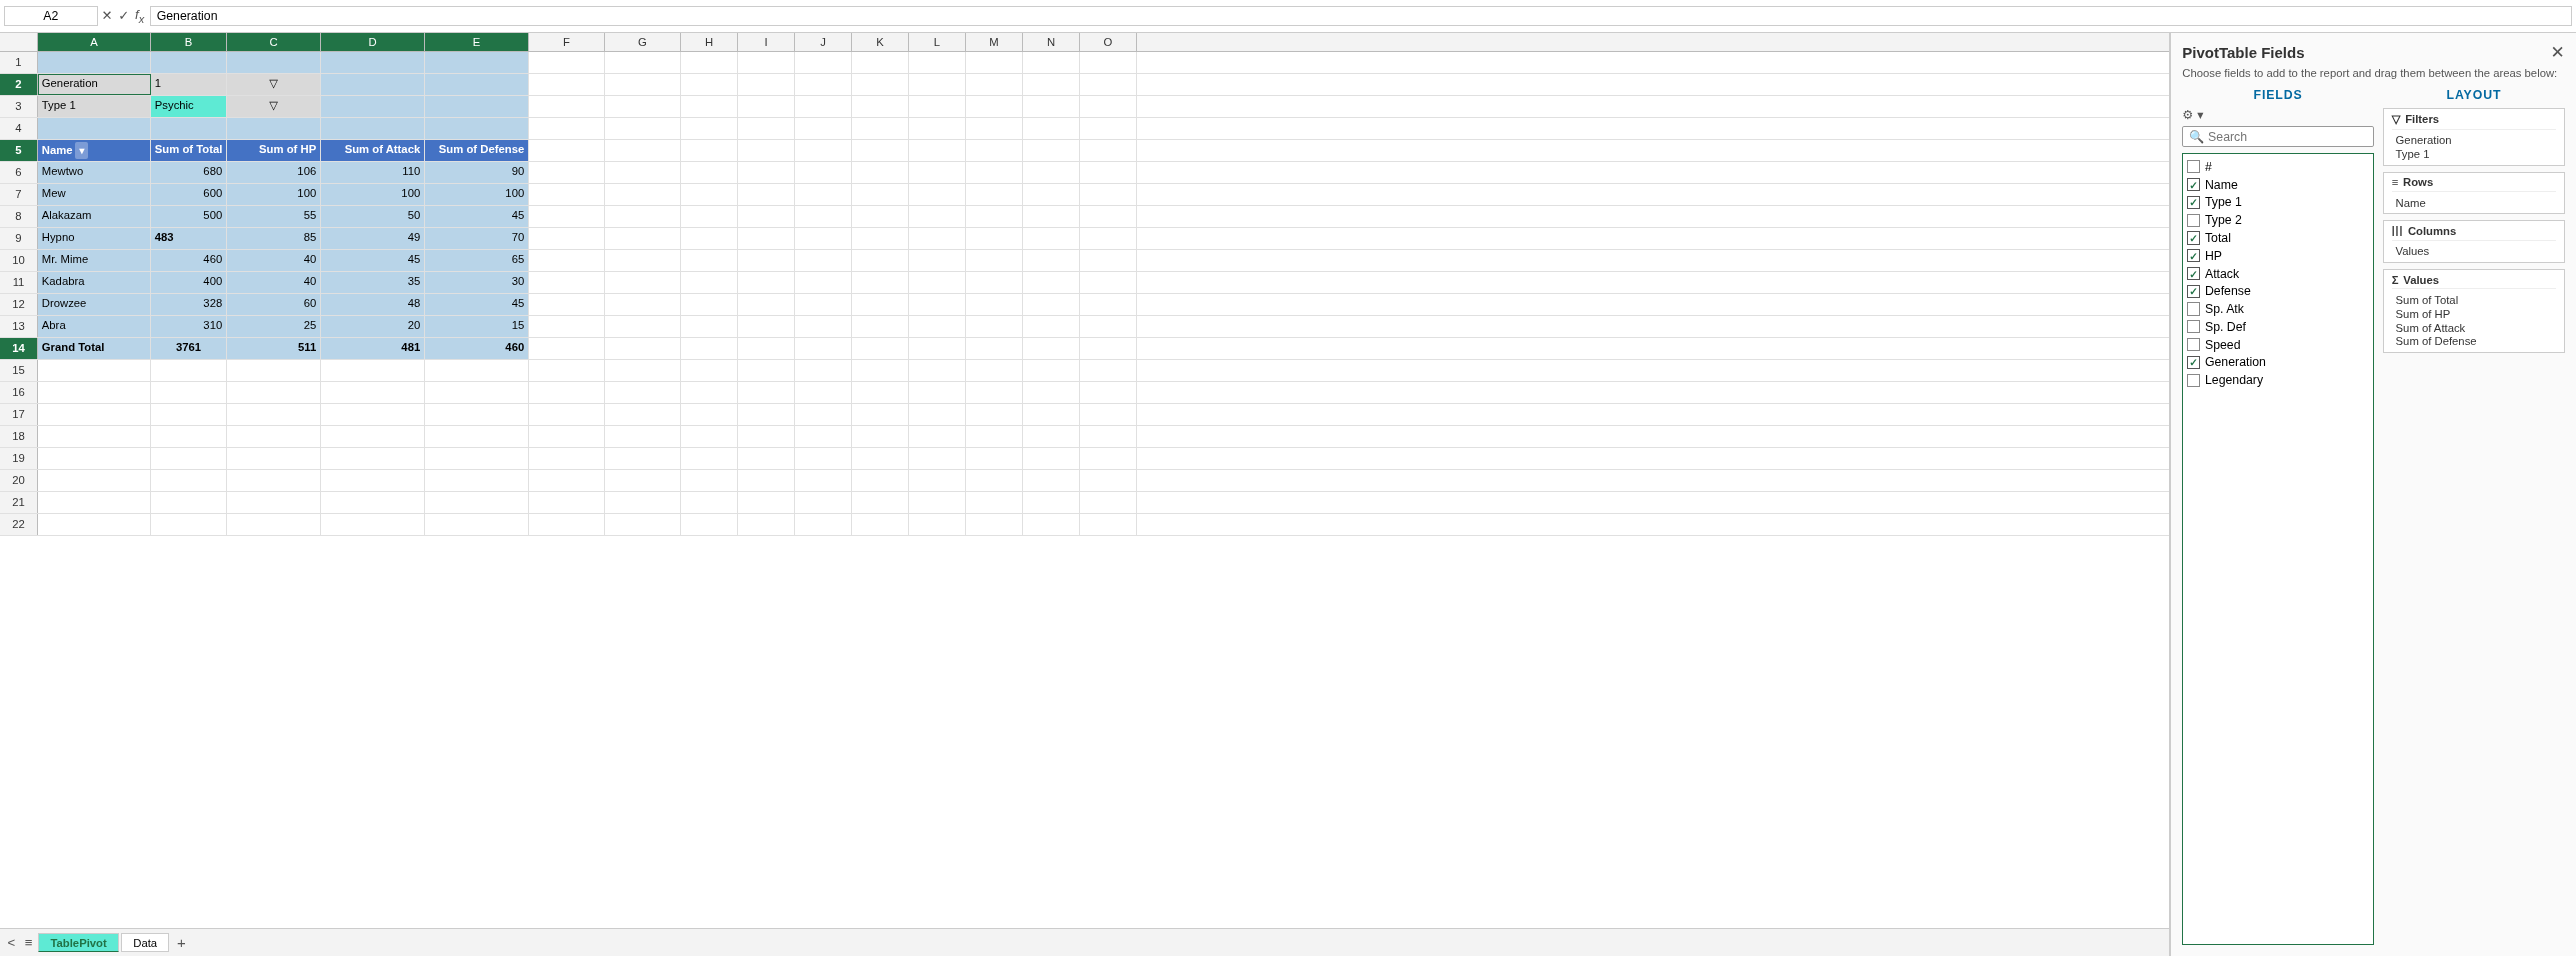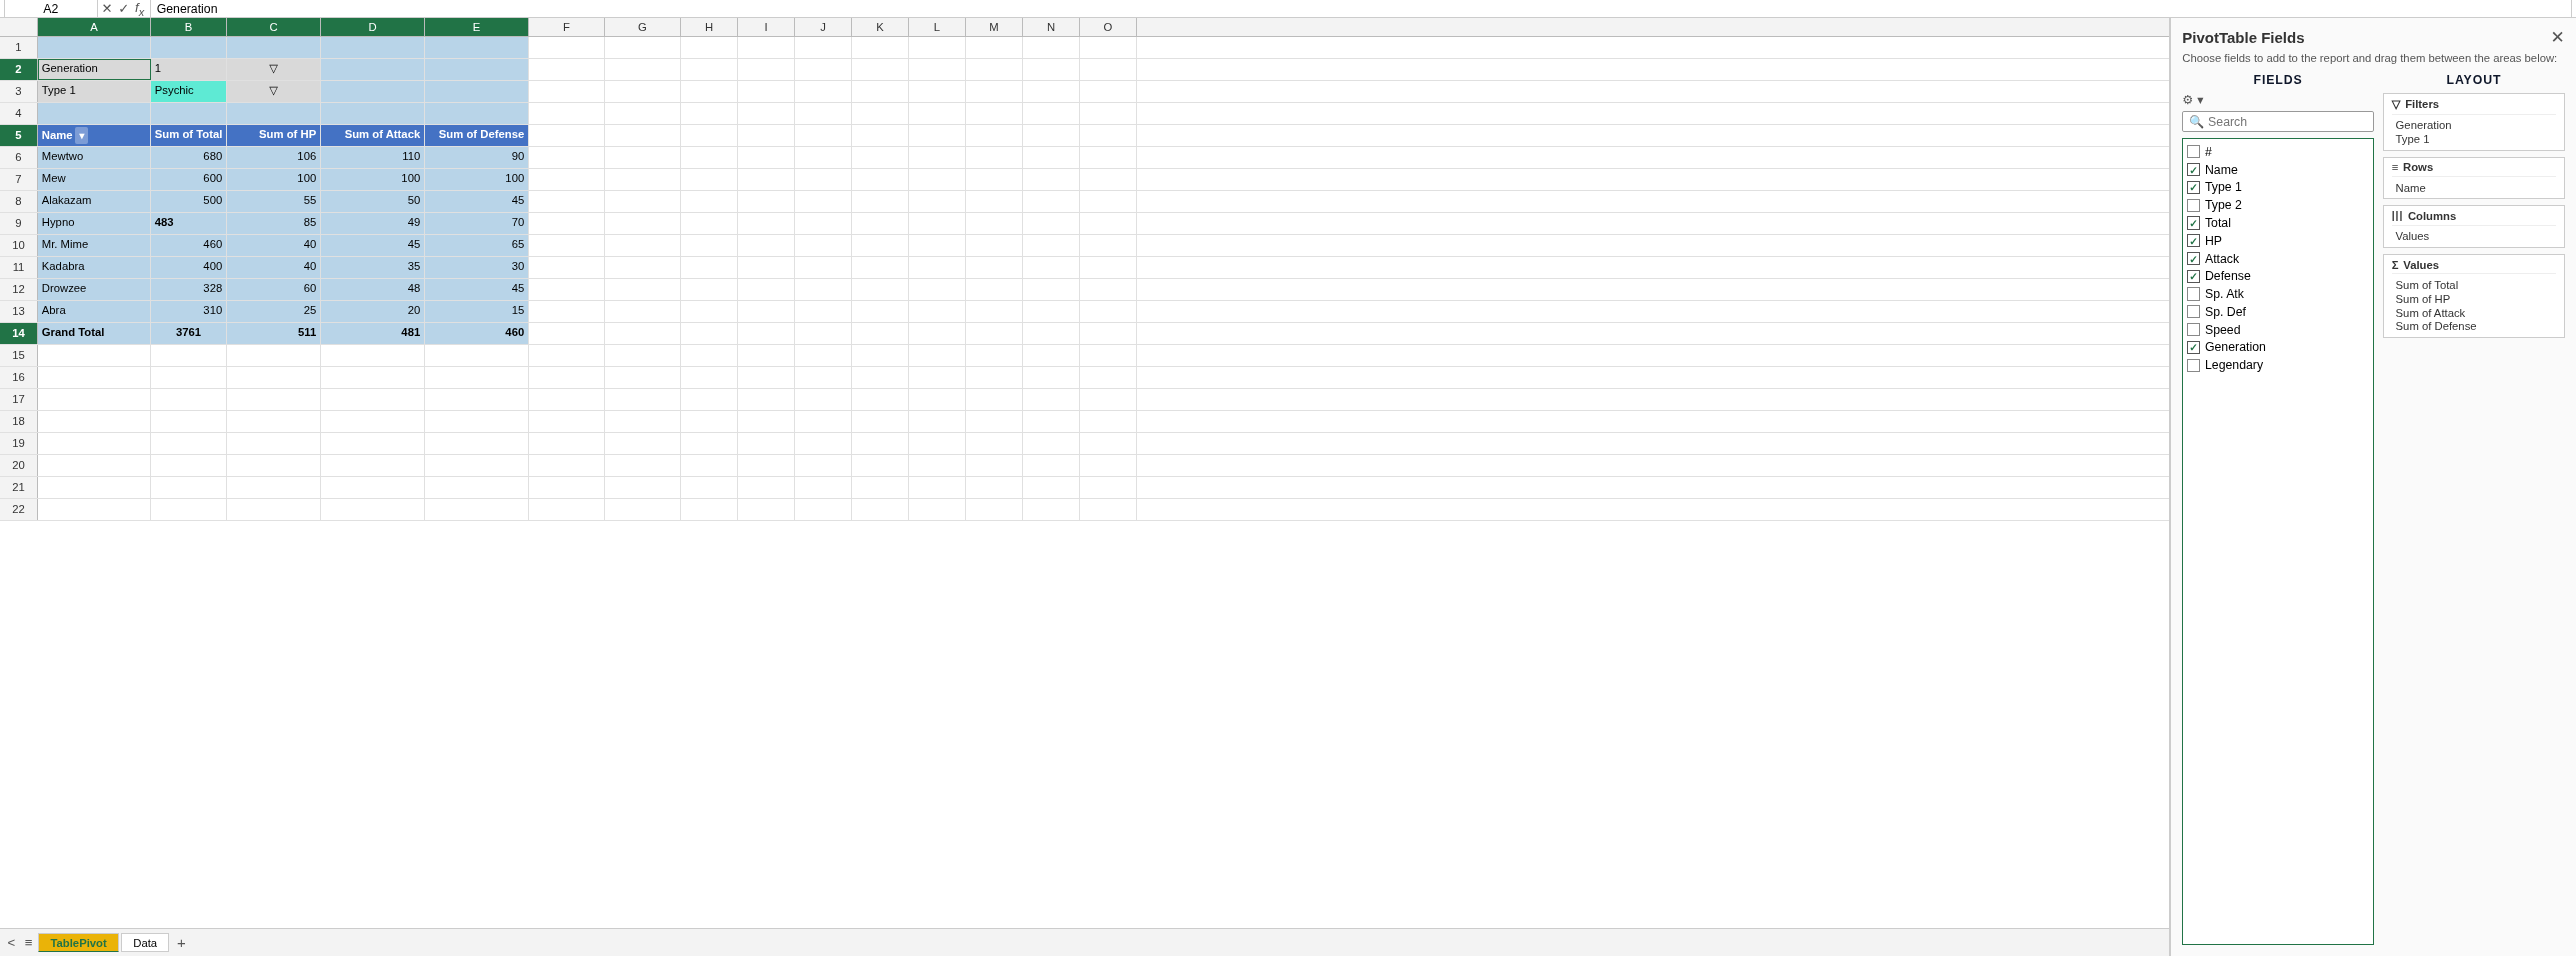--- a/index.html
+++ b/index.html
@@ -1,20 +1,20 @@
 <!DOCTYPE html>
 <html style="font-size:15px"><head>
   <meta charset="utf-8">
   <style>
     * { box-sizing: border-box; margin: 0; padding: 0; }
     body { font-family: 'Segoe UI', Arial, sans-serif; font-size: 12.3px; background: #fff; display: flex; flex-direction: column; height: 100vh; overflow: hidden; }
 
     
     .formula-bar {
-      display: flex; align-items: center; border-bottom: 0.9px solid #ccc; padding: 1.9px 3.8px; background: #fff; height: 18px;
+      display: flex; align-items: center; border-bottom: 0.9px solid #ccc; padding: 1.9px 3.8px; background: #fff; height: 33px;
     }
     .cell-ref {
       width: 94px; border: 0.9px solid #ccc; padding: 1.9px 5.7px; font-size: 12.3px; margin-right: 3.8px; text-align: center;
     }
     .formula-icons { display: flex; gap: 5.7px; align-items: center; margin-right: 5.7px; color: #555; font-size: 13.2px; }
     .formula-input { flex: 1; border: 0.9px solid #ccc; padding: 1.9px 5.7px; font-size: 12.3px; }
 
     
     .main-area { display: flex; flex: 1; overflow: hidden; }
 
@@ -53,21 +53,21 @@
     }
     .pivot-title-row { display: flex; justify-content: space-between; align-items: center; margin-bottom: 5.7px; }
     .pivot-title { font-size: 15px; font-weight: 600; color: #333; }
     .close-btn { font-size: 17px; cursor: pointer; color: #555; background: none; border: none; line-height: 1; }
     .pivot-desc { font-size: 11.3px; color: #555; margin-bottom: 9.4px; }
 
     .pivot-sections { display: flex; gap: 9.4px; flex: 1; }
     .fields-section { flex: 1; display: flex; flex-direction: column; }
     .layout-section { flex: 1; display: flex; flex-direction: column; }
 
-    .section-header { font-size: 12.3px; font-weight: bold; color: #0f172a; text-align: center; margin-bottom: 5.7px; letter-spacing: 0.9px; }
+    .section-header { font-size: 12.3px; font-weight: bold; color: #0369a1; text-align: center; margin-bottom: 5.7px; letter-spacing: 0.9px; }
 
     .search-box-row { display: flex; align-items: center; border: 0.9px solid #999; background: #fff; padding: 2.8px 5.7px; margin-bottom: 5.7px; border-radius: 1.9px; }
     .search-icon { color: #888; margin-right: 3.8px; font-size: 12.3px; }
     .search-input { border: none; outline: none; font-size: 12.3px; flex: 1; background: transparent; }
 
     .fields-list {
       border: 1.9px solid #217346; background: #fff; flex: 1; padding: 3.8px; min-height: 331px;
     }
     .field-item { display: flex; align-items: center; padding: 1.9px 0; font-size: 12.3px; gap: 4.7px; cursor: pointer; }
     .field-checkbox { width: 13.2px; height: 13.2px; border: 0.9px solid #888; display: inline-flex; align-items: center; justify-content: center; font-size: 9.4px; flex-shrink: 0; background: #fff; }
@@ -80,21 +80,21 @@
     .layout-boxes { display: flex; flex-direction: column; gap: 5.7px; }
     .layout-box { border: 0.9px solid #ccc; background: #fff; padding: 3.8px 7.6px; }
     .layout-box-header { display: flex; align-items: center; gap: 4.7px; font-size: 11.3px; color: #333; font-weight: 600; border-bottom: 0.9px solid #eee; padding-bottom: 2.8px; margin-bottom: 3.8px; }
     .layout-box-content { font-size: 11.3px; color: #333; padding-left: 3.8px; }
     .layout-box-item { padding: 0.9px 0; }
 
     
     .sheet-tabs { display: flex; align-items: center; background: #f3f3f3; border-top: 0.9px solid #ccc; padding: 1.9px 3.8px; gap: 1.9px; height: 28px; }
     .sheet-tab-nav { color: #555; font-size: 13.2px; cursor: pointer; padding: 0 3.8px; }
     .sheet-tab { padding: 2.8px 11.3px; font-size: 11.3px; cursor: pointer; border: 0.9px solid #ccc; background: #fff; }
-    .sheet-tab.active { background: #eab308; border-bottom: 1.9px solid #217346; font-weight: 600; color: #217346; }
+    .sheet-tab.active { background: #5eead4; border-bottom: 1.9px solid #217346; font-weight: 600; color: #217346; }
     .sheet-tab-add { padding: 1.9px 5.7px; font-size: 15px; cursor: pointer; color: #555; }
 
     
     .w-a { width: 113px; min-width: 113px; }
     .w-b { width: 76px; min-width: 76px; }
     .w-c { width: 94px; min-width: 94px; }
     .w-d { width: 104px; min-width: 104px; }
     .w-e { width: 104px; min-width: 104px; }
     .w-f { width: 76px; min-width: 76px; }
     .w-g { width: 76px; min-width: 76px; }

